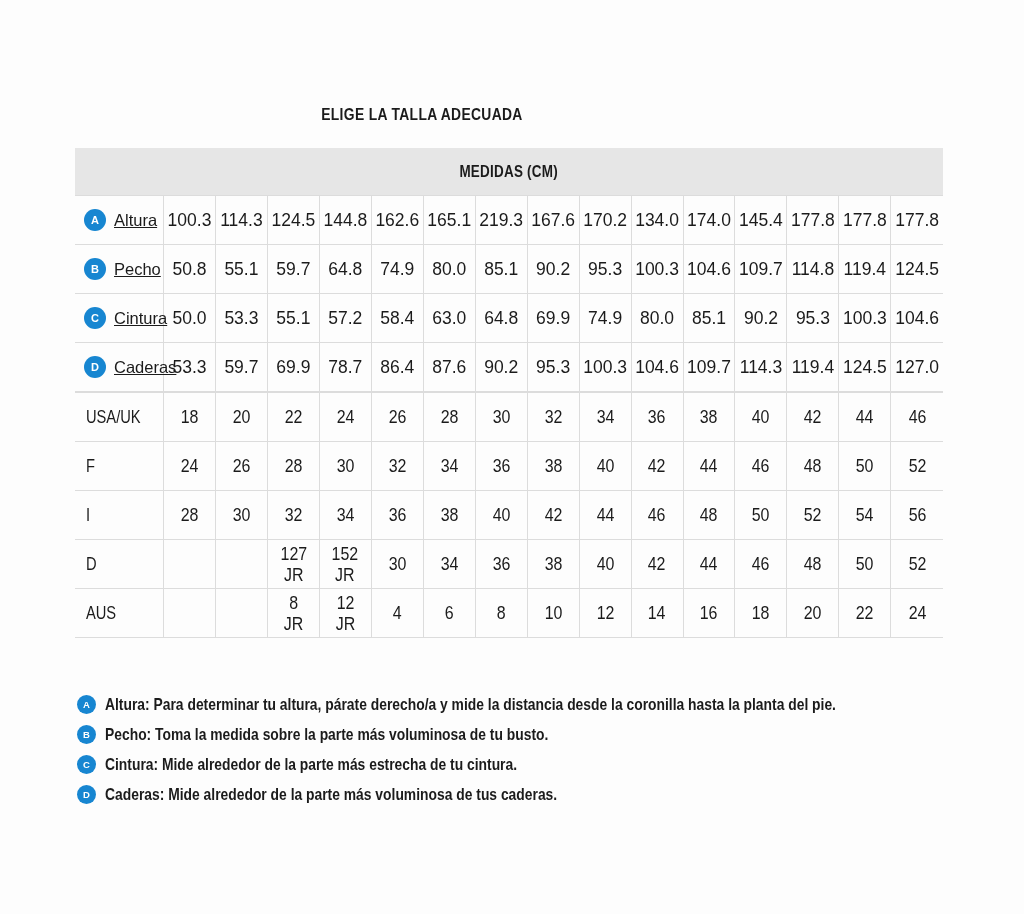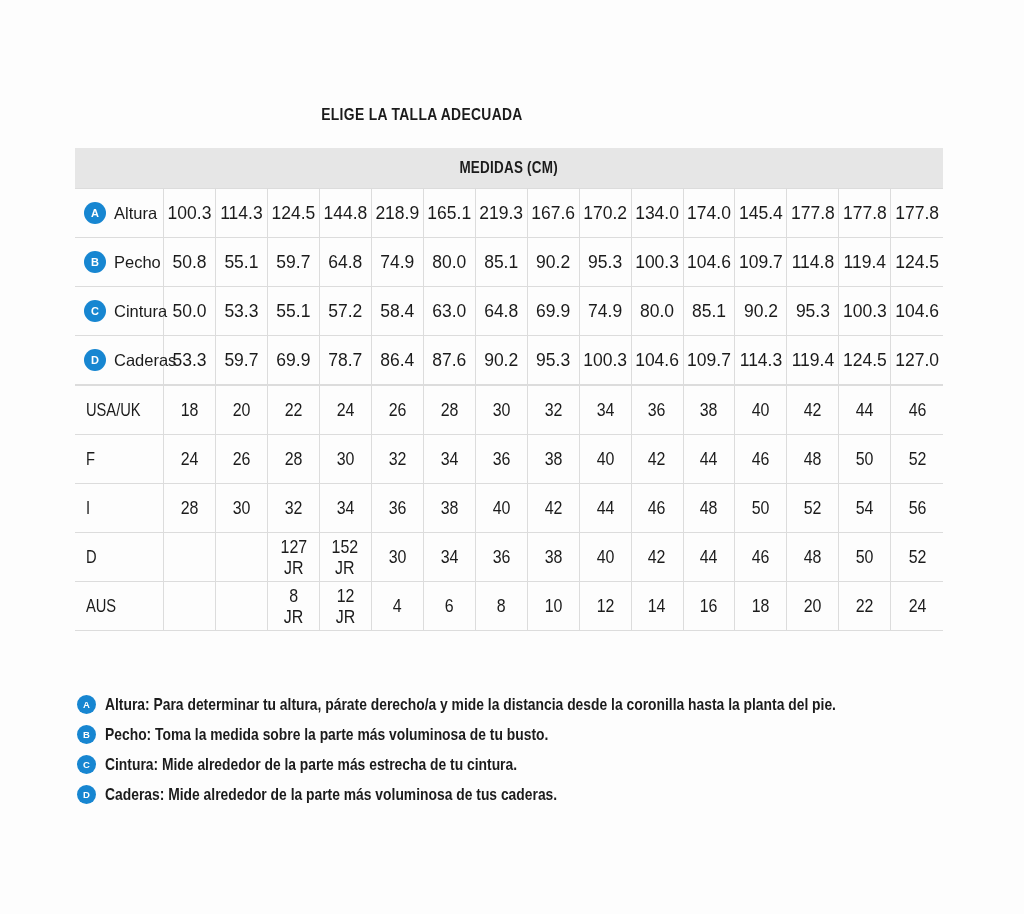--- a/index.html
+++ b/index.html
@@ -17,41 +17,41 @@
     -webkit-font-smoothing:antialiased;
   }
   .cond{display:inline-block;transform:scaleX(0.84);transform-origin:50% 50%;}
   .cond-left{display:inline-block;transform:scaleX(0.84);transform-origin:0 50%;white-space:nowrap;}
 
   .title-wrap{position:absolute;top:105px;left:0;width:844px;text-align:center;}
   .title-wrap .ttl{font-size:16.5px;font-weight:bold;letter-spacing:0.4px;}
 
   .chart{position:absolute;left:75px;top:148px;width:868px;}
   .bar{
-    height:40px;background:var(--header-bg);
+    height:47px;background:var(--header-bg);
     display:flex;align-items:center;justify-content:center;
   }
   .bar .bar-txt{font-size:16px;font-weight:bold;letter-spacing:0.3px;}
 
   table.grid{border-collapse:collapse;table-layout:fixed;width:868px;}
   table.grid td{
     height:48px;text-align:center;vertical-align:middle;padding:0;
     border-top:1px solid var(--border);
   }
   table.grid tr:last-child td{border-bottom:1px solid var(--border);}
   table.grid td + td{border-left:1px solid var(--border);}
   table.grid td.label{width:88px;text-align:left;}
 
   .label-inner{display:flex;align-items:center;gap:8px;padding-left:9px;}
   .badge{
     width:22px;height:22px;border-radius:50%;background:var(--badge-blue);
     color:#fff;font-size:11px;font-weight:bold;
     display:flex;align-items:center;justify-content:center;flex:0 0 22px;
   }
-  .lbl{font-size:16.5px;}
+  .lbl{font-size:16.5px;text-decoration:underline;}
   .num{font-size:17.5px;margin-top:16px;}
 
   .syslbl{font-size:17.5px;padding-left:13px;}
   .cellval{font-size:19px;white-space:pre-line;line-height:1.12;}
 
   .footnotes{position:absolute;left:77px;top:689px;width:940px;}
   .footnote{display:flex;align-items:center;height:30px;gap:9px;}
   .fbadge{
     width:19px;height:19px;border-radius:50%;background:var(--badge-blue);
     color:#fff;font-size:9.5px;font-weight:bold;
@@ -76,21 +76,21 @@
           <td class="label">
             <span class="label-inner">
               <span class="badge">A</span>
               <span class="lbl">Altura</span>
             </span>
           </td>
           <td><span class="num">100.3</span></td>
           <td><span class="num">114.3</span></td>
           <td><span class="num">124.5</span></td>
           <td><span class="num">144.8</span></td>
-          <td><span class="num">218.9</span></td>
+          <td><span class="num">162.6</span></td>
           <td><span class="num">165.1</span></td>
           <td><span class="num">219.3</span></td>
           <td><span class="num">167.6</span></td>
           <td><span class="num">170.2</span></td>
           <td><span class="num">134.0</span></td>
           <td><span class="num">174.0</span></td>
           <td><span class="num">145.4</span></td>
           <td><span class="num">177.8</span></td>
           <td><span class="num">177.8</span></td>
           <td><span class="num">177.8</span></td>

